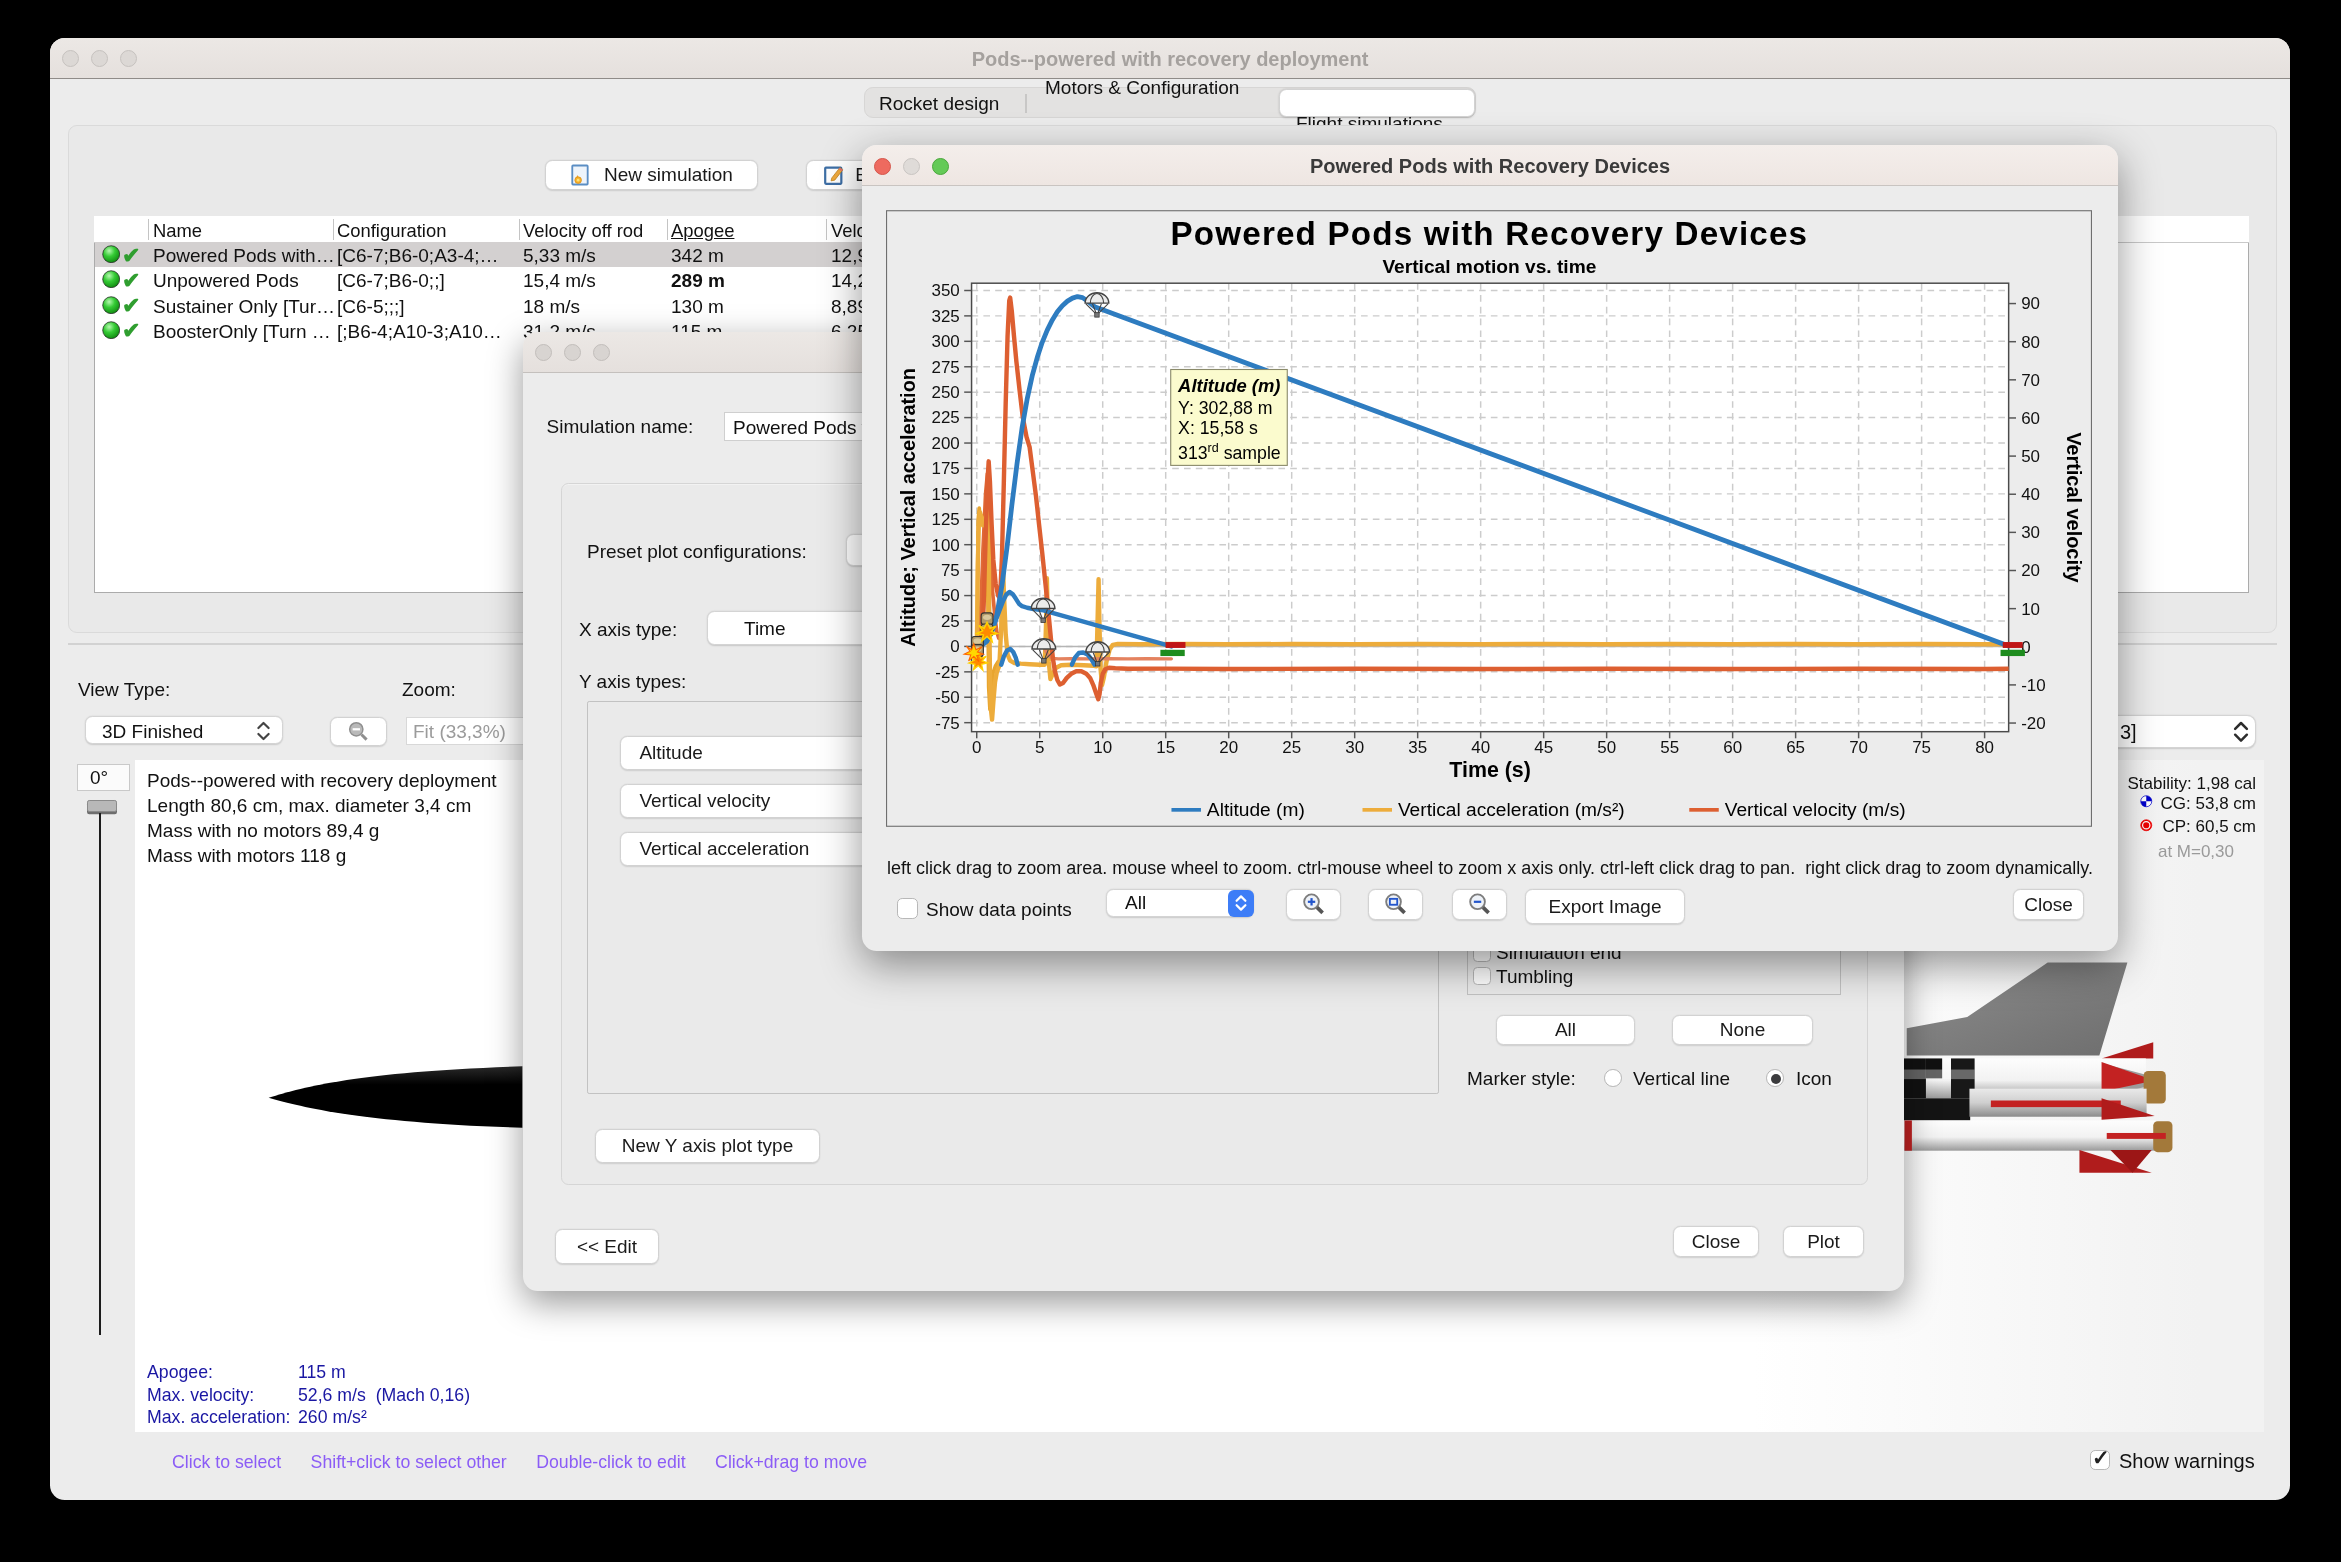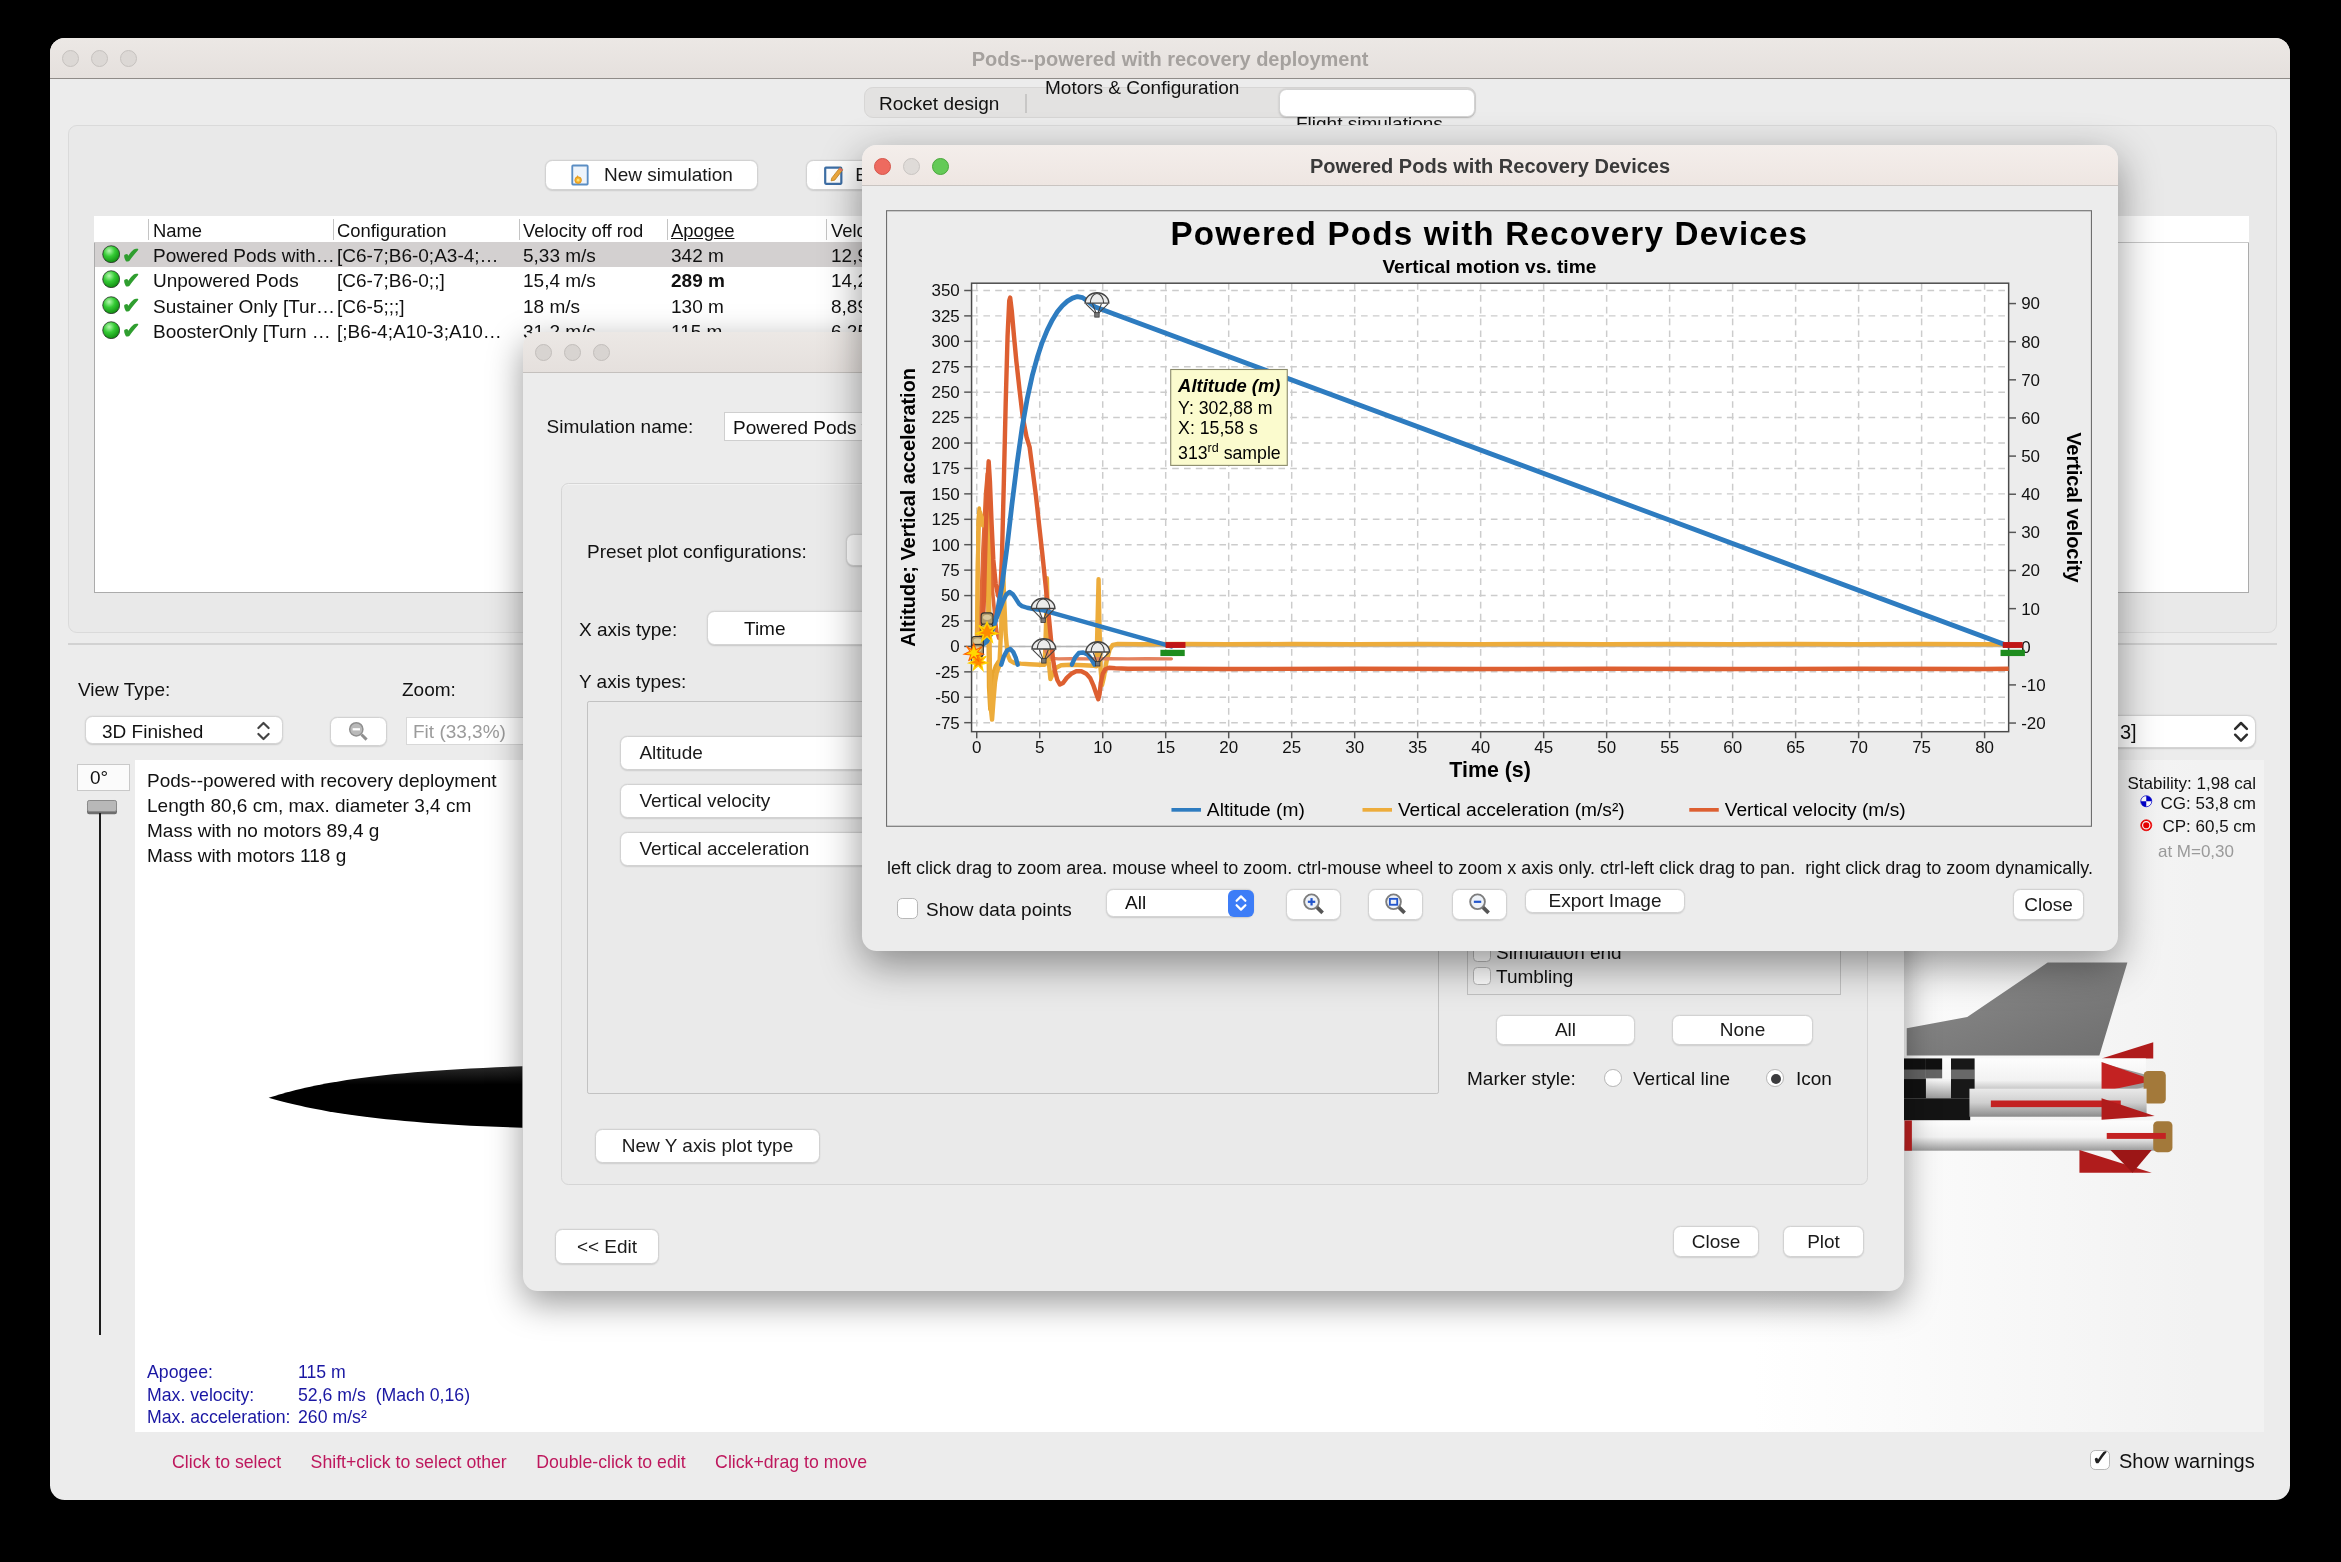--- a/index.html
+++ b/index.html
@@ -150,21 +150,21 @@
           <linearGradient id="ng" x1="0" y1="0" x2="0" y2="1">
             <stop offset="0%" stop-color="#2a2a2a"></stop>
             <stop offset="30%" stop-color="#000"></stop>
             <stop offset="100%" stop-color="#000"></stop>
           </linearGradient>
         </defs>
         <path d="M0,46 C50,30 130,10 346,3 L346,87 C130,80 50,60 0,46 Z" fill="url(#ng)"></path>
       </svg>
 <div class="txt" style="left:97px;top:1323px;font-size:17.7px;line-height:22.5px;color:#1a17a3;">Apogee:<br>Max. velocity:<br>Max. acceleration:</div>
 <div class="txt" style="left:248px;top:1323px;font-size:17.7px;line-height:22.5px;color:#1a17a3;">115 m<br>52,6 m/s&nbsp;&nbsp;(Mach 0,16)<br>260 m/s²</div>
-<div class="txt" style="left:122px;top:1414px;font-size:17.7px;color:#be185d;">Click to select&nbsp;&nbsp;&nbsp;&nbsp;&nbsp;&nbsp;Shift+click to select other&nbsp;&nbsp;&nbsp;&nbsp;&nbsp;&nbsp;Double-click to edit&nbsp;&nbsp;&nbsp;&nbsp;&nbsp;&nbsp;Click+drag to move</div>
+<div class="txt" style="left:122px;top:1414px;font-size:17.7px;color:#8b5cf6;">Click to select&nbsp;&nbsp;&nbsp;&nbsp;&nbsp;&nbsp;Shift+click to select other&nbsp;&nbsp;&nbsp;&nbsp;&nbsp;&nbsp;Double-click to edit&nbsp;&nbsp;&nbsp;&nbsp;&nbsp;&nbsp;Click+drag to move</div>
 <div class="ddn" style="left:1983px;top:677px;width:223px;height:33px;border-radius:8.9px;"></div>
 <div class="txt" style="left:2070px;top:683px;font-size:20px;">3]</div>
 <svg class="abs" style="left:2180px;top:682px;" width="22" height="23.6" viewBox="0 0 30 32">
         <path d="M7,12 L15,4 L23,12" fill="none" stroke="#2c2c2c" stroke-width="3.4" stroke-linecap="round" stroke-linejoin="round"></path>
         <path d="M7,20 L15,28 L23,20" fill="none" stroke="#2c2c2c" stroke-width="3.4" stroke-linecap="round" stroke-linejoin="round"></path>
       </svg>
 <div class="txt" style="right:34px;top:736px;text-align:right;font-size:17px;">Stability:&nbsp;1,98 cal</div>
 <svg class="abs" style="left:2090px;top:757px;" width="12.5" height="12.5" viewBox="0 0 17 17">
         <circle cx="8.5" cy="8.5" r="7.5" fill="#fff" stroke="#00c" stroke-width="1"></circle>
         <path d="M8.5,8.5 L8.5,1 A7.5,7.5 0 0 1 16,8.5 Z" fill="#00c"></path>
@@ -502,16 +502,16 @@
           <line x1="24.5" y1="23.5" x2="32" y2="31" stroke="#555" stroke-width="5"></line>
         </svg>
       </div>
 <div class="btn" style="left:590px;top:744px;width:55px;height:31px;">
         <svg width="29.5" height="29.5" viewBox="0 0 40 40">
           <circle cx="17" cy="16" r="10" fill="#eef2f8" stroke="#7d7d7d" stroke-width="2.5"></circle>
           <line x1="12" y1="16" x2="22" y2="16" stroke="#2255cc" stroke-width="3"></line>
           <line x1="24.5" y1="23.5" x2="32" y2="31" stroke="#555" stroke-width="5"></line>
         </svg>
       </div>
-<div class="btn" style="left:663px;top:744px;width:160px;height:24px;">Export Image</div>
+<div class="btn" style="left:663px;top:744px;width:160px;height:35px;">Export Image</div>
 <div class="btn" style="left:1151px;top:744px;width:71px;height:31px;">Close</div>
 </div>
 </div>
 
 </body></html>

